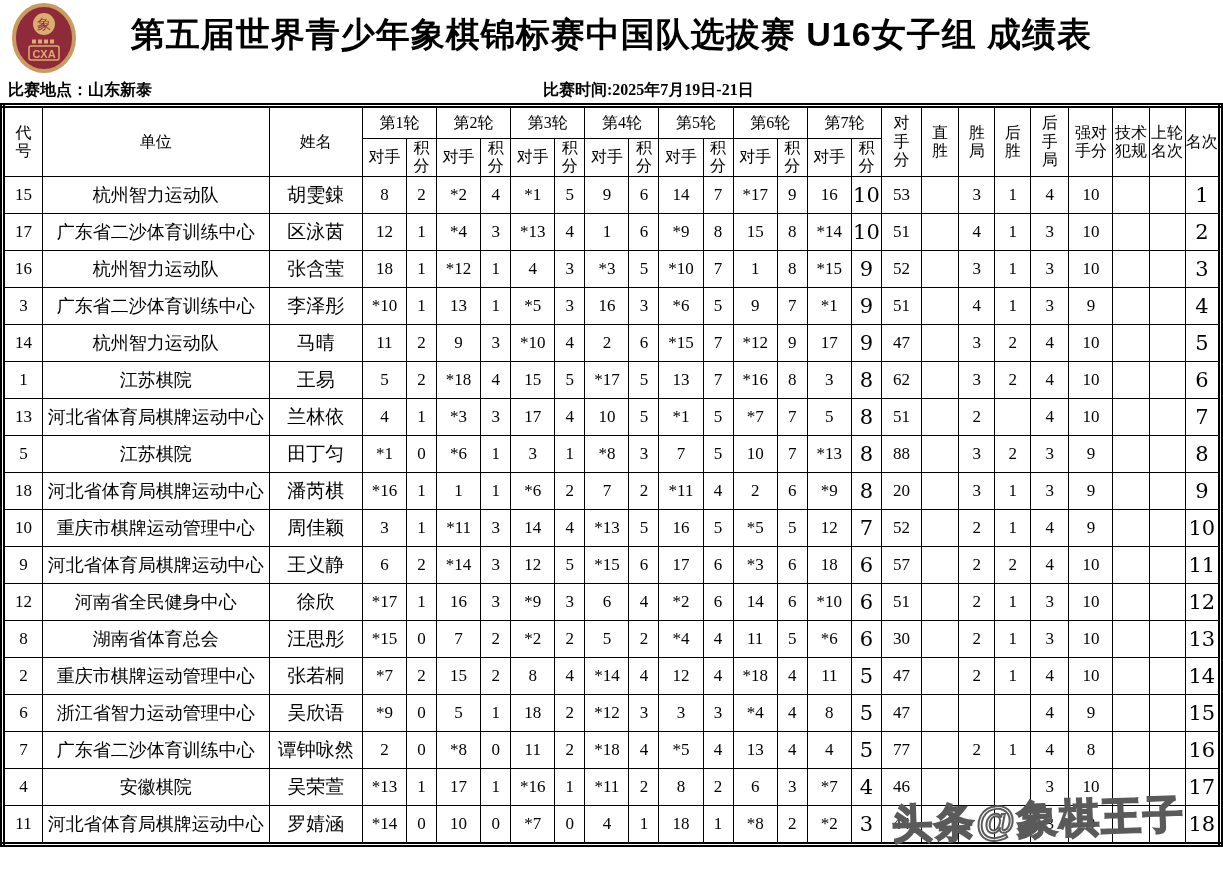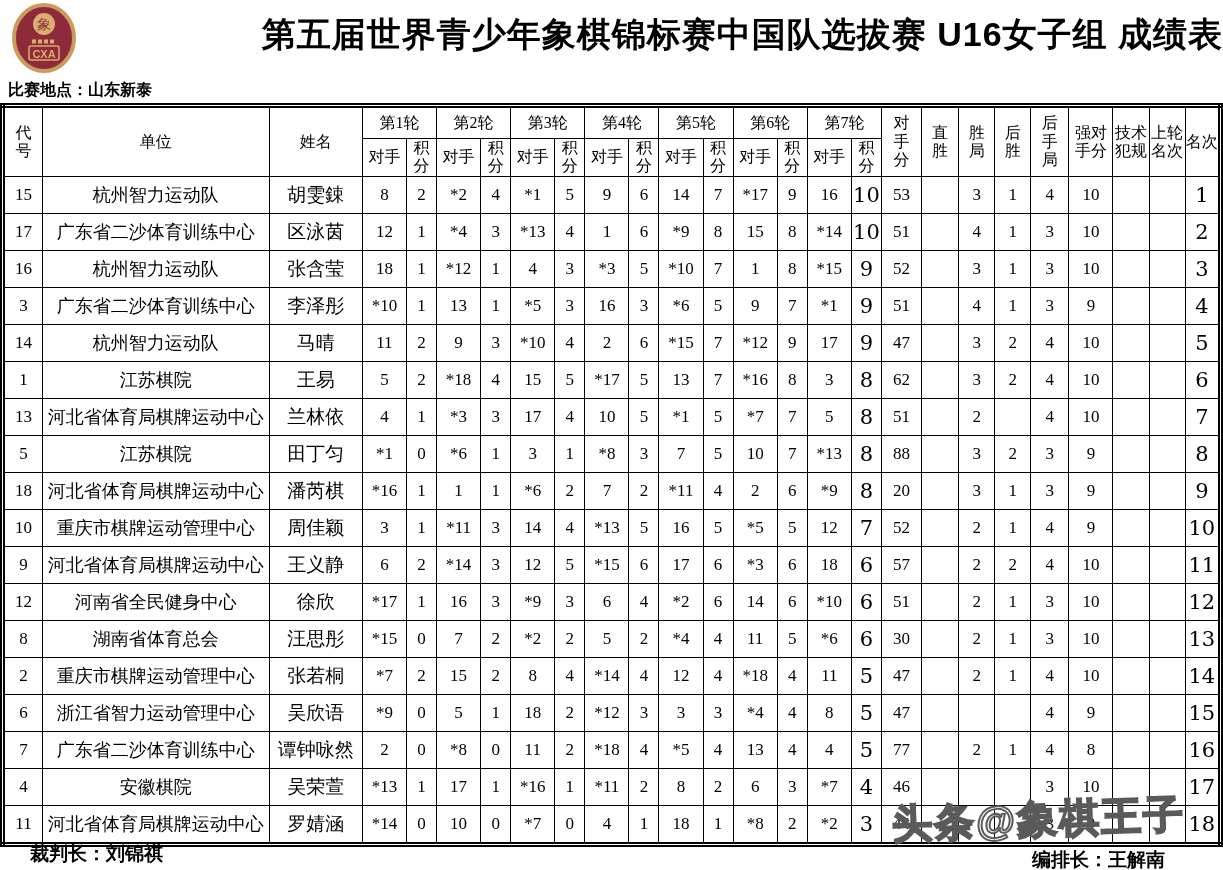--- a/index.html
+++ b/index.html
@@ -2,21 +2,21 @@
 <html><head>
 <meta charset="utf-8">
 <style>
   html,body{margin:0;padding:0;background:#fff;width:1223px;height:870px;overflow:hidden;
     font-family:"Liberation Serif",serif;color:#000;}
   .page{position:relative;width:1223px;height:870px;background:#fff;}
 
   
   .hdr{position:relative;height:80px;}
   .logo{position:absolute;left:12px;top:3px;width:64px;height:70px;}
-  .title{text-align:right;padding-top:12px;font-family:"Liberation Sans",sans-serif;
+  .title{text-align:center;padding-top:12px;font-family:"Liberation Sans",sans-serif;
     font-weight:bold;font-size:34px;letter-spacing:1px;}
 
   
   .info{position:relative;height:23px;font-weight:bold;font-size:16px;}
   .info span{position:absolute;top:0;white-space:nowrap;text-align:right;}
   .info .venue{left:8px;}
   .info .time{left:543px;}
   .info .note{right:3px;}
 
   
@@ -58,20 +58,21 @@
       <rect x="32" y="36.5" width="4" height="4" fill="#d9ae6e"></rect>
       <rect x="38" y="36.5" width="4" height="4" fill="#d9ae6e"></rect>
       <rect x="17" y="43" width="30" height="14" rx="2" fill="none" stroke="#d9ae6e" stroke-width="1.5"></rect>
       <text x="32" y="54.5" font-size="11" font-weight="bold" font-family="Liberation Sans, sans-serif" fill="#d9ae6e" text-anchor="middle">CXA</text>
     </svg>
     <div class="title">第五届世界青少年象棋锦标赛中国队选拔赛 U16女子组 成绩表</div>
   </div>
 
   <div class="info">
     <span class="venue">比赛地点：山东新泰</span>
+    <span class="time">比赛时间:2025年7月19日-21日</span>
   </div>
 
   <table>
     <colgroup>
       <col style="width:40px">
         <col style="width:226px">
         <col style="width:93px">
       <col style="width:44px">
         <col style="width:30px">
       <col style="width:44px">
@@ -647,20 +648,16 @@
           <td></td>
           <td>3</td>
           <td>9</td>
           <td></td>
           <td></td>
           <td class="rank">18</td>
         </tr>
       </tbody>
   </table>
 
-  <div class="footer">
-    <span class="referee">裁判长：刘锦祺</span>
-    <span class="arranger">编排长：王解南</span>
-  </div>
 
   <div class="watermark">头条@象棋王子</div>
 
 </div>
 
 </body></html>

